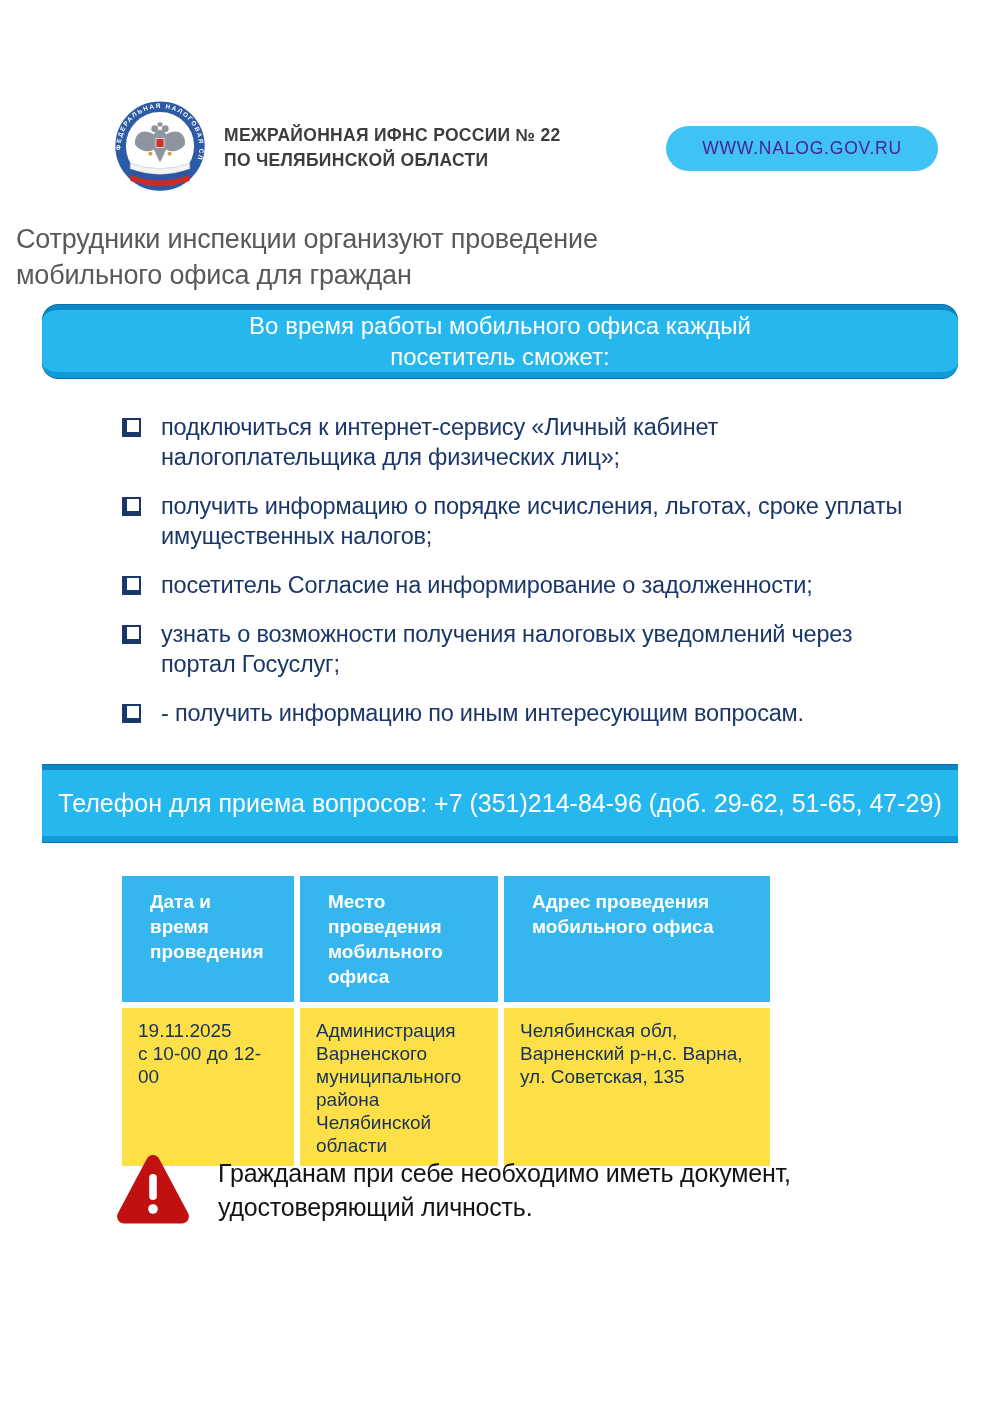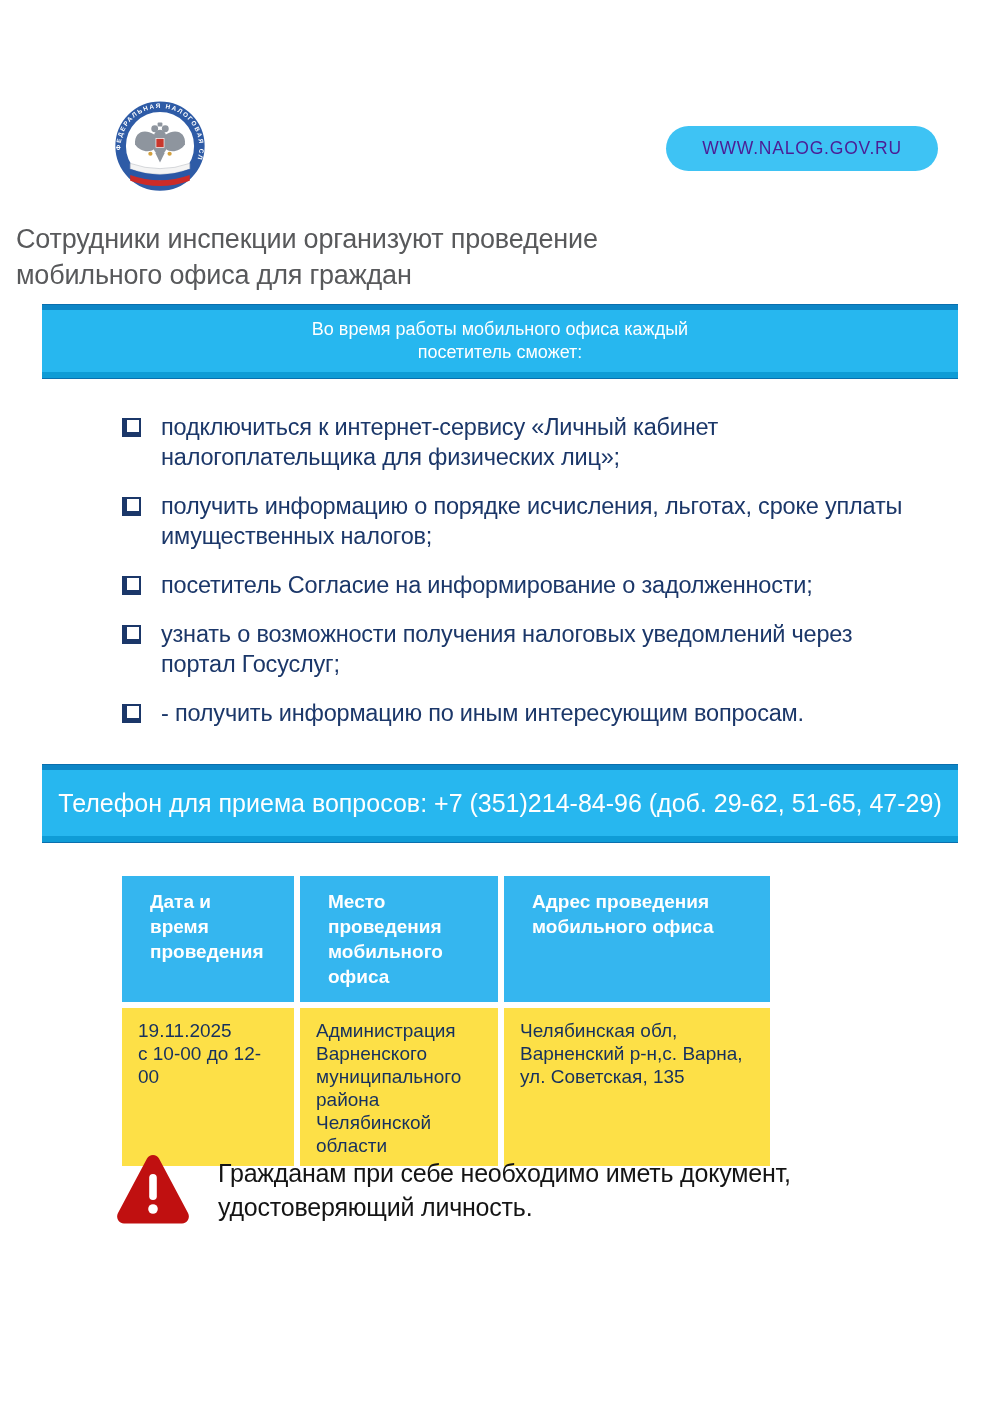--- a/index.html
+++ b/index.html
@@ -33,21 +33,21 @@
 
   
   .banner {
     position:absolute; left:42px; right:42px;
     background:#27b7ef;
     border-top:5px solid #0d86c6; border-bottom:6px solid #0f9cd6;
     box-shadow:0 -1px 0 #0a6fae, 0 1px 0 #0a6fae;
     color:#ffffff; display:flex; flex-direction:column;
     align-items:center; justify-content:center; text-align:center;
   }
-  .banner-intro { top:305px; height:62px; font-size:18px; line-height:1.3; }
+  .banner-intro { top:305px; height:62px; font-size:24px; line-height:1.3;border-radius:16px; }
   .banner-phone { top:765px; height:66px; font-size:25px; }
 
   
   .list { position:absolute; top:412px; left:120px; width:785px; }
   .list-item {
     display:flex; margin-bottom:19px;
     font-size:23.5px; color:#1b3769; line-height:30px; letter-spacing:-0.2px;
   }
   .bullet {
     flex:none; width:12px; height:12px; margin:6px 20px 0 2px;
@@ -107,20 +107,24 @@
       <rect x="45.8" y="40" width="8.4" height="9.5" fill="#c8372d" stroke="#ffffff" stroke-width="0.7"></rect>
       <g fill="#d4a13f">
         <circle cx="40" cy="56" r="2.2"></circle>
         <circle cx="60" cy="56" r="2.2"></circle>
       </g>
 
       <path d="M19,66 Q50,77 81,66 L81,72 Q50,83 19,72 Z" fill="#f4f4f4" stroke="#b9bcc1" stroke-width="0.6"></path>
       <path d="M19,72 Q50,83 81,72 L81,78 Q50,89 19,78 Z" fill="#2b57a5"></path>
       <path d="M19,78 Q50,89 81,78 L81,84 Q50,95 19,84 Z" fill="#cc2b28"></path>
     </svg>
+    <div class="org-name">
+      <div>МЕЖРАЙОННАЯ ИФНС РОССИИ № 22</div>
+      <div>ПО ЧЕЛЯБИНСКОЙ ОБЛАСТИ</div>
+    </div>
     <button class="site-button">WWW.NALOG.GOV.RU</button>
   </div>
 
   <div class="title">
     <div>Сотрудники инспекции организуют проведение</div>
     <div>мобильного офиса для граждан</div>
   </div>
 
   <div class="banner banner-intro">
     <div>Во время работы мобильного офиса каждый</div>

